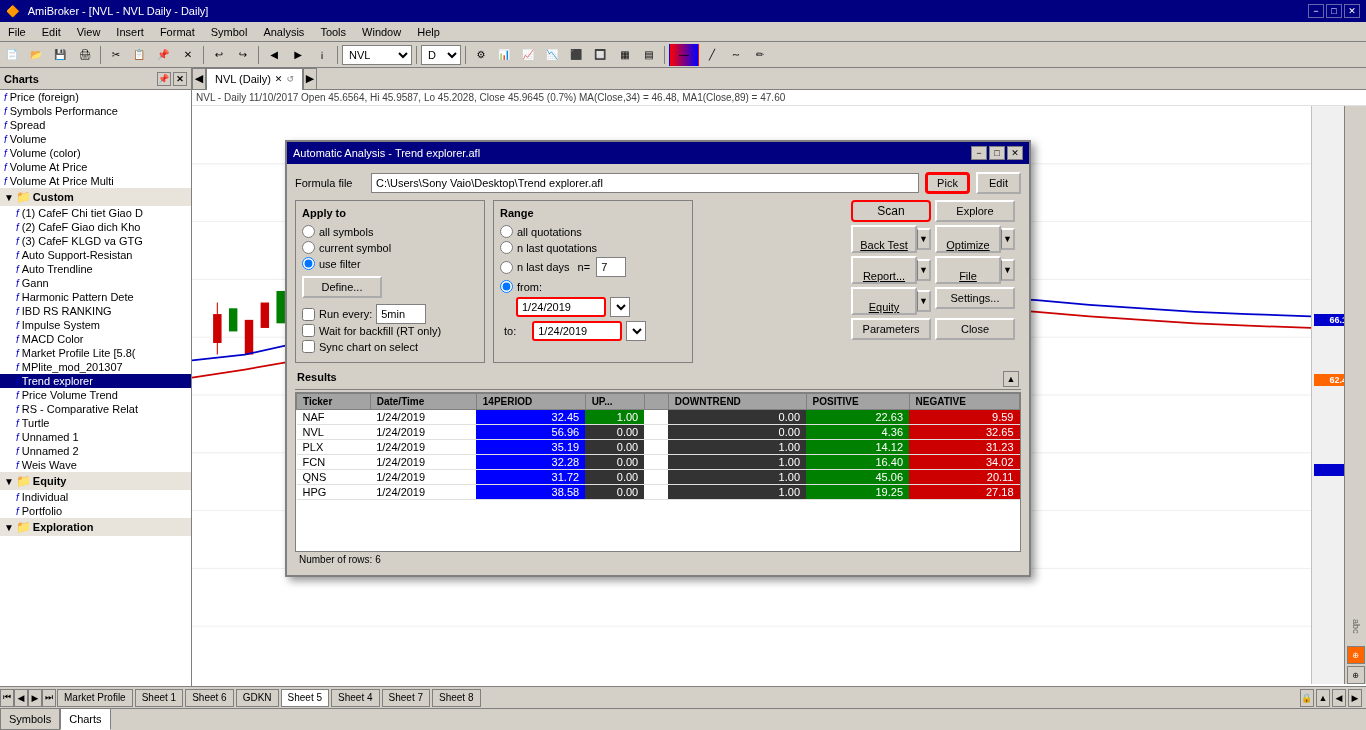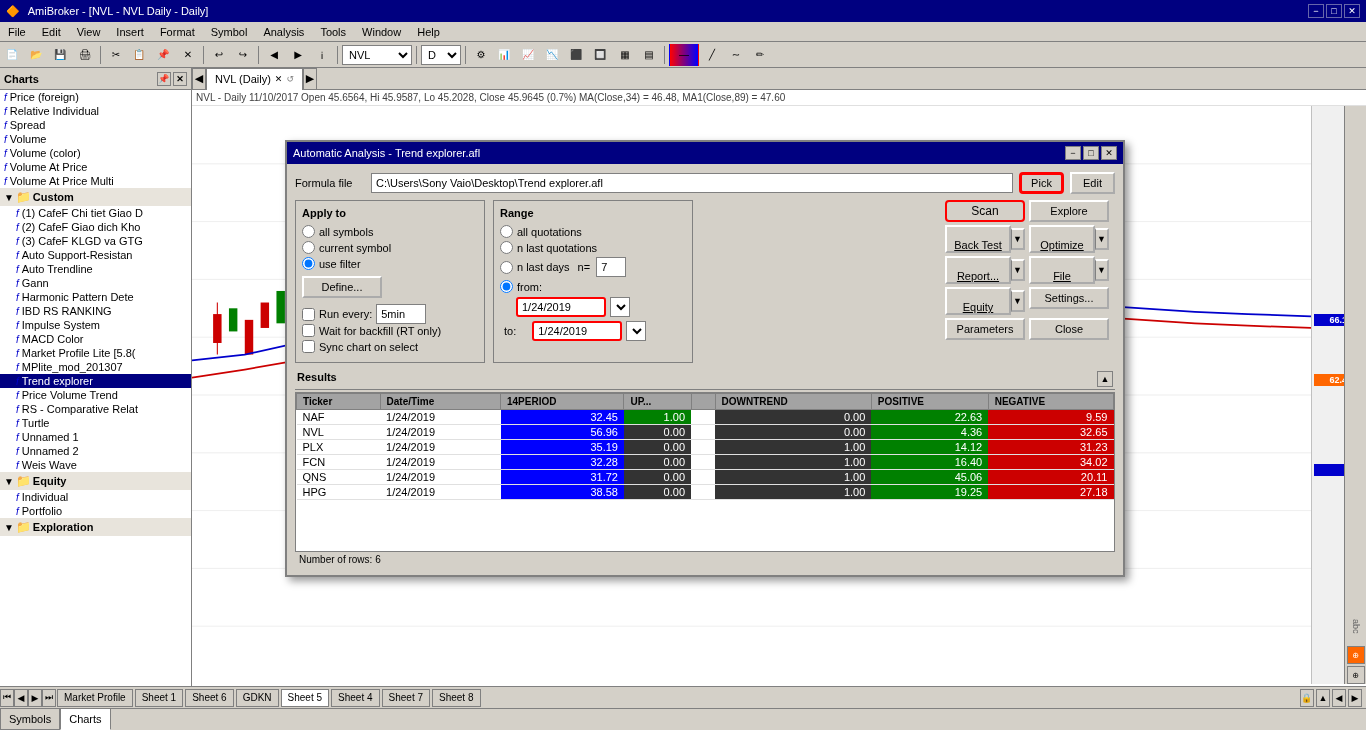--- a/index.html
+++ b/index.html
@@ -56,21 +56,21 @@
     #charts-list::-webkit-scrollbar-thumb { background: #808080; }
 
     
     #price-scale { position: absolute; right: 0; top: 0; width: 55px; height: 100%; background: #f0f0f0; border-left: 1px solid #c0c0c0; display: flex; flex-direction: column; justify-content: space-between; padding: 4px 2px; font-size: 10px; text-align: right; }
     .price-label { font-size: 9px; color: #404040; }
     .price-highlight { background: #0000cc; color: white; padding: 1px 2px; font-size: 9px; font-weight: bold; }
     .price-highlight2 { background: #ff6600; color: white; padding: 1px 2px; font-size: 9px; font-weight: bold; }
 
     
     #modal-overlay { position: fixed; top: 0; left: 0; width: 100%; height: 100%; background: transparent; z-index: 100; }
-    #modal { position: absolute; top: 140px; left: 285px; width: 840px; background: #d4d0c8; border: 2px solid #808080; box-shadow: 4px 4px 8px rgba(0,0,0,0.4); z-index: 200; }
+    #modal { position: absolute; top: 140px; left: 285px; width: 746px; background: #d4d0c8; border: 2px solid #808080; box-shadow: 4px 4px 8px rgba(0,0,0,0.4); z-index: 200; }
     #modal-title { background: #000080; color: white; height: 22px; display: flex; align-items: center; justify-content: space-between; padding: 0 6px; font-size: 11px; }
     #modal-title-btns { display: flex; gap: 2px; }
     .modal-btn { width: 16px; height: 14px; background: #d4d0c8; border: 1px solid #808080; display: flex; align-items: center; justify-content: center; font-size: 9px; cursor: pointer; color: black; }
     #modal-body { padding: 8px; }
     .form-row { display: flex; align-items: center; gap: 6px; margin-bottom: 6px; }
     .form-label { font-size: 11px; font-weight: normal; min-width: 70px; }
     .form-input { height: 20px; border: 1px solid #808080; background: white; font-size: 11px; padding: 0 4px; }
     .form-btn { height: 22px; background: #d4d0c8; border: 2px outset #ffffff; font-size: 11px; padding: 0 8px; cursor: pointer; min-width: 45px; }
     .form-btn.pick-highlighted { border: 3px solid red; }
     
@@ -195,21 +195,21 @@
       </div>
     </div>
     <div id="charts-list">
 
     <div class="chart-item" style="padding-left: 4px;">
           <span style="color:#0000cc; font-style:italic; font-size:10px;">f</span>
           <span> Price (foreign)</span>
         </div>
         <div class="chart-item" style="padding-left: 4px;">
           <span style="color:#0000cc; font-style:italic; font-size:10px;">f</span>
-          <span> Relative Individual</span>
+          <span> Symbols Performance</span>
         </div>
         <div class="chart-item" style="padding-left: 4px;">
           <span style="color:#0000cc; font-style:italic; font-size:10px;">f</span>
           <span> Spread</span>
         </div>
         <div class="chart-item" style="padding-left: 4px;">
           <span style="color:#0000cc; font-style:italic; font-size:10px;">f</span>
           <span> Volume</span>
         </div>
         <div class="chart-item" style="padding-left: 4px;">

